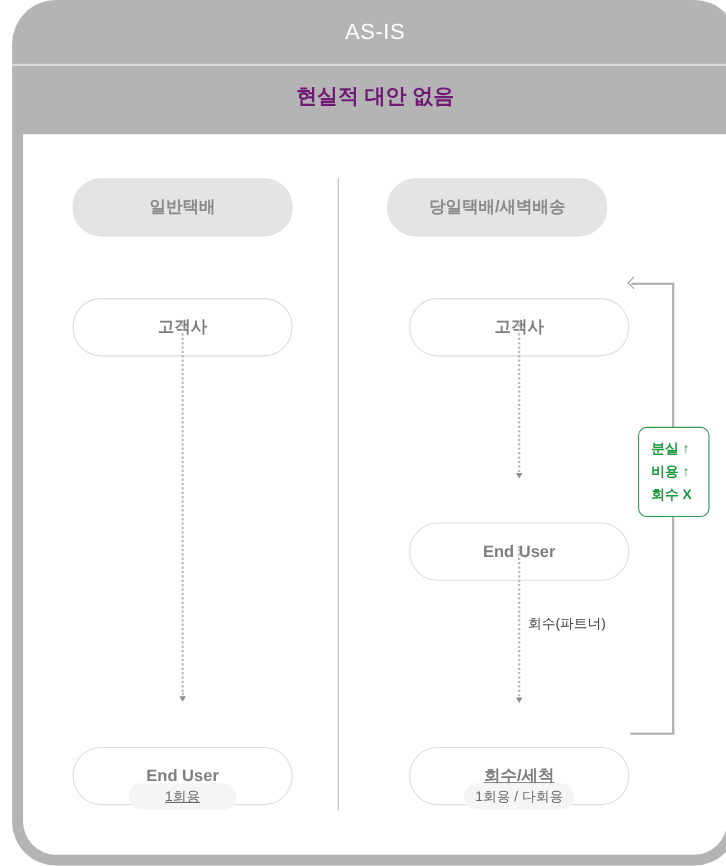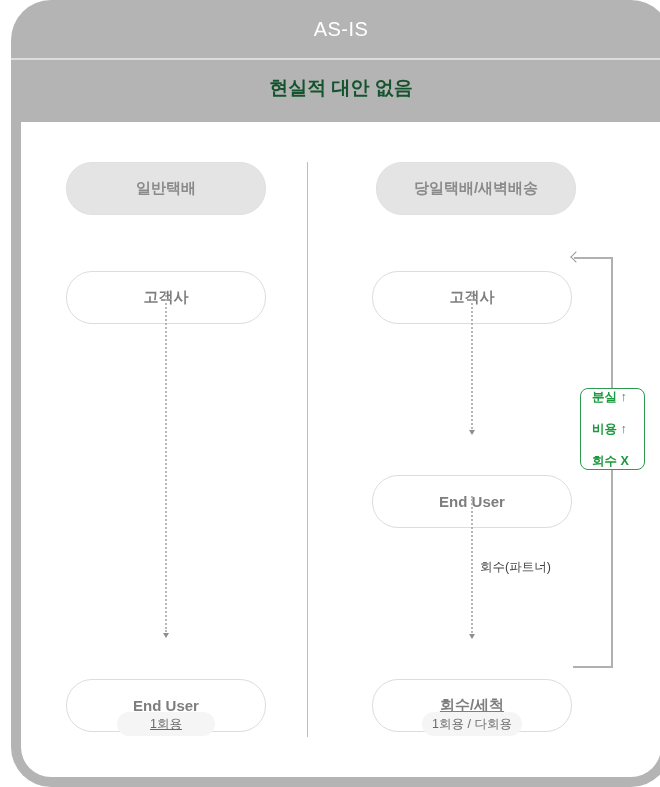--- a/index.html
+++ b/index.html
@@ -16,21 +16,21 @@
       color: #ffffff; font-size: 20px; letter-spacing: 0.5px;
     }
     .sep {
       position: absolute; left: 0; top: 58px; width: 660px; height: 2px; background: #dcdcdc;
     }
     .subtitle {
       position: absolute; left: 0; top: 60px; width: 660px; height: 56px;
       display: flex; align-items: center; justify-content: center;
       color: #ffffff; font-size: 19px; font-weight: bold;
     }
-    .subtitle .green { color: #14532d; margin-left: 0; }
+    .subtitle .green { color: #701a75; margin-left: 0; }
 
     .panel {
       position: absolute; left: 10px; top: 122px; width: 640px; height: 655px;
       background: #ffffff; border-radius: 0 0 30px 30px;
     }
 
     .divider {
       position: absolute; left: 307px; top: 162px; width: 1px; height: 575px; background: #bdbdbd;
     }
 
@@ -66,21 +66,21 @@
     .chev {
       position: absolute; left: 572px; top: 253px; width: 8px; height: 8px;
       border-left: 1.5px solid #9a9a9a; border-bottom: 1.5px solid #9a9a9a;
       transform: rotate(45deg);
     }
 
     .greenbox {
       position: absolute; left: 580px; top: 388px; width: 65px; height: 82px;
       background: #ffffff; border: 1.5px solid #2e9a52; border-radius: 8px;
       display: flex; flex-direction: column; justify-content: center; padding-left: 11px;
-      gap: 14px;
+      gap: 3px;
     }
     .greenbox .row { font-size: 12.5px; font-weight: bold; color: #1a9a3c; line-height: 18px; }
   </style>
 </head>
 <body>
 
 <div class="outer">
   <div class="title">AS-IS</div>
   <div class="sep"></div>
   <div class="subtitle">
@@ -100,21 +100,21 @@
 </div>
 <div class="dots" style="left:165px; top:292px; height:340px;"></div>
 <div class="arrowhead" style="left:163px; top:633px;"></div>
 <div class="node box" style="left:66px; top:643px;">
   <span>End User</span>
 </div>
 <div class="pill" style="left:117px; top:712px; width:98px;text-decoration:underline;">
   <span>1회용</span>
 </div>
 
-<div class="node head" style="left:376px; top:162px;text-align:center;">
+<div class="node head" style="left:352px; top:162px;text-align:center;">
   <span>당일택배/새벽배송</span>
 </div>
 <div class="node box" style="left:372px; top:235px;">
   <span>고객사</span>
 </div>
 <div class="dots" style="left:471px; top:292px; height:137px;"></div>
 <div class="arrowhead" style="left:469px; top:430px;"></div>
 <div class="node box" style="left:372px; top:439px;">
   <span>End User</span>
 </div>

